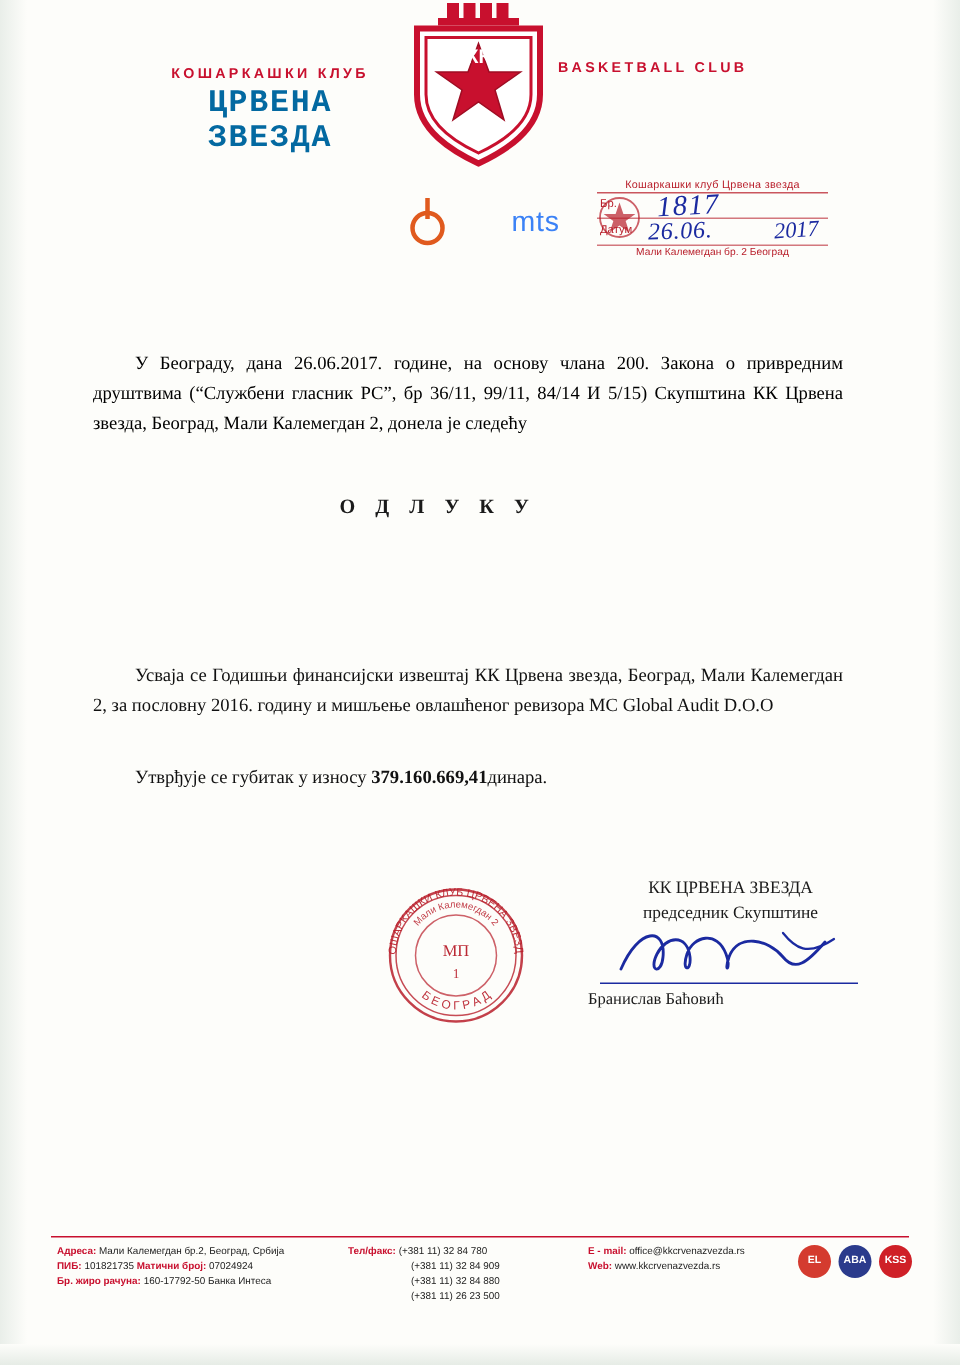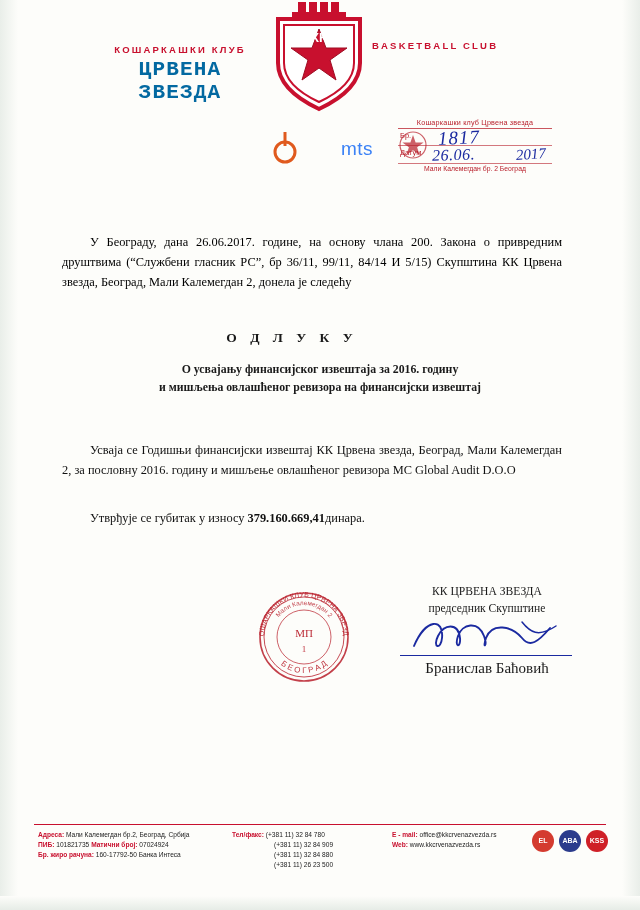--- a/index.html
+++ b/index.html
@@ -116,22 +116,22 @@
     font-size:12.4px;line-height:20px;color:#111;
   }
   .amount{font-weight:bold;}
 
   
   .sig-block{
     position:absolute;left:392px;top:583px;width:190px;text-align:center;
     font-size:11.6px;line-height:17px;
   }
   .sig-name{
-    position:absolute;left:392px;top:660px;width:190px;text-align:center;
-    font-size:15px;
+    position:absolute;left:392px;top:660px;width:190px;text-align:left;
+    font-size:11px;
   }
   .sig-line{
     position:absolute;left:400px;top:655px;width:172px;height:1px;background:#1b2aa0;
   }
   .signature{
     position:absolute;left:404px;top:612px;width:170px;height:46px;
   }
 
   
   .seal{
@@ -226,24 +226,20 @@
     <div class="rule-bot"></div>
     <div class="line-bot">Мали Калемегдан бр. 2 Београд</div>
   </div>
 
   <div class="body-text">
     <p class="para indent">У Београду, дана 26.06.2017. године, на основу члана 200. Закона о привредним друштвима (“Службени гласник РС”, бр 36/11, 99/11, 84/14 И 5/15) Скупштина  КК Црвена звезда, Београд, Мали Калемегдан 2, донела је следећу</p>
   </div>
 
   <div class="title-odluku">О Д Л У К У</div>
 
-  <div class="subtitle">
-    <div>О усвајању финансијског извештаја за 2016. годину</div>
-    <div>и мишљења овлашћеног ревизора на финансијски извештај</div>
-  </div>
 
   <div class="body-2">
     <p class="para indent">Усваја се Годишњи финансијски извештај КК Црвена звезда, Београд, Мали Калемегдан 2, за пословну 2016. годину и мишљење овлашћеног ревизора MC Global Audit D.O.O</p>
   </div>
 
   <div class="body-3">
     <p class="para indent"><span>Утврђује се губитак у износу </span><span class="amount">379.160.669,41</span><span>динара.</span></p>
   </div>
 
   <div class="seal">

